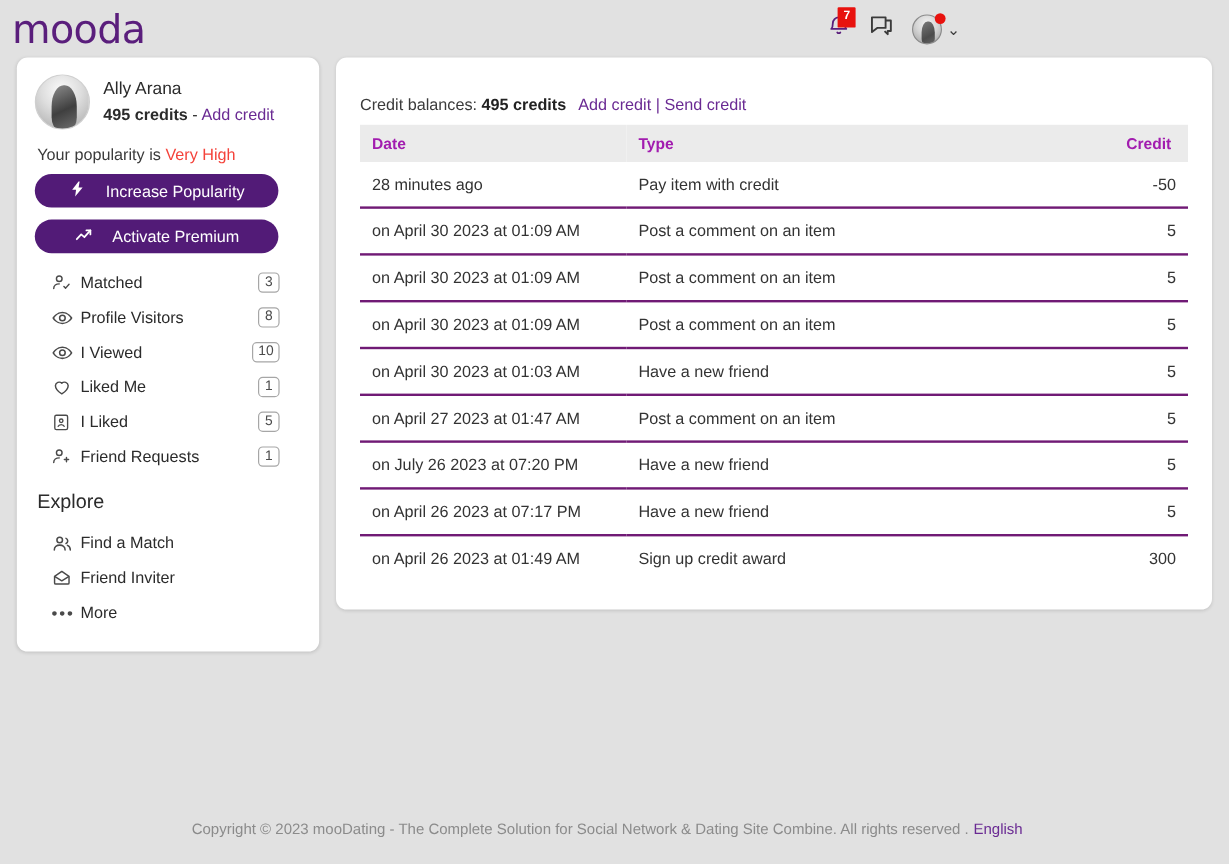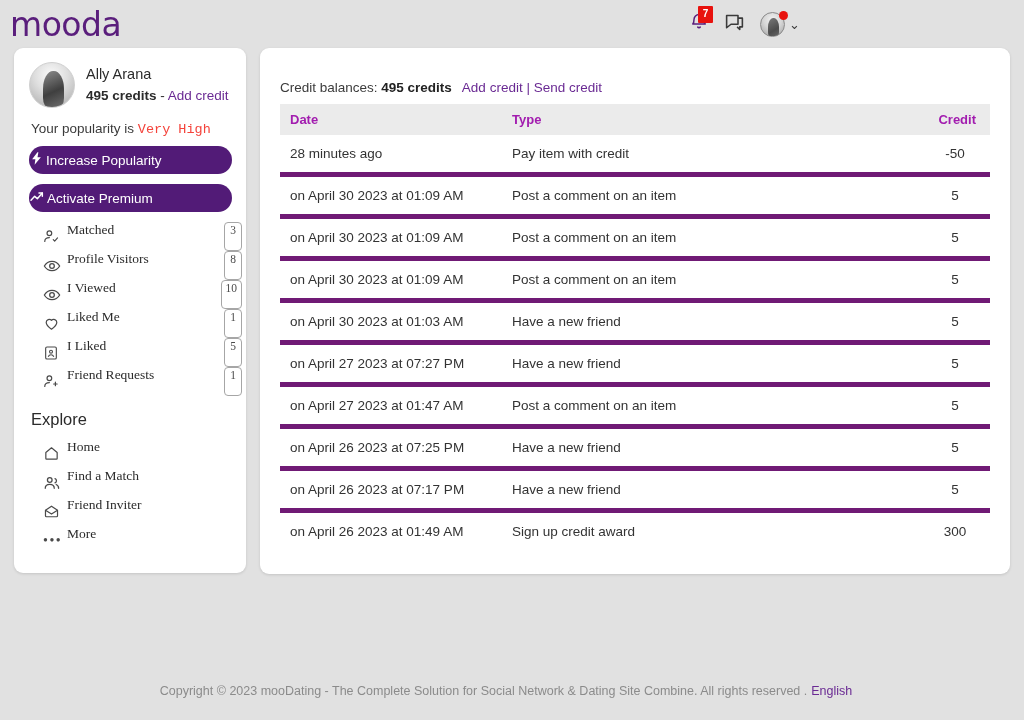--- a/index.html
+++ b/index.html
@@ -59,60 +59,59 @@
 
   
   .layout { display: flex; gap: 14px; padding: 0 14px; align-items: flex-start; }
 
   .card {
     background: #fff; border-radius: 9px;
     box-shadow: 0 1px 3px rgba(0,0,0,0.13);
   }
 
   
-  .sidebar { width: 232px; padding: 14px 4px 18px 15px; }
+  .sidebar { width: 252px; padding: 14px 33px 18px 15px; }
   .profile-row { display: flex; align-items: center; gap: 11px; }
   .avatar-lg {
     width: 46px; height: 46px; border-radius: 50%; flex: 0 0 46px;
     border: 1px solid #cfcfcf;
     background: radial-gradient(circle at 48% 28%, #fbfbfb 0%, #dedede 42%, #a8a8a8 100%);
     position: relative; overflow: hidden;
   }
   .avatar-lg::after {
     content: ""; position: absolute; left: 13px; top: 8px;
     width: 21px; height: 37px; border-radius: 48% 48% 28% 28%;
     background: linear-gradient(155deg,#8d8d8d 0%,#3f3f3f 55%,#6f6f6f 100%);
   }
   .uname { font-size: 14.5px; color: #2b2b2b; line-height: 19px; }
   .credline { font-size: 13.5px; color: #2b2b2b; line-height: 19px; margin-top: 2px; }
   .credline b { font-weight: 700; }
   .lnk { color: #6a2a93; text-decoration: none; }
   .poptext { font-size: 13.5px; color: #3b3b3b; margin: 13px 0 9px 2px; }
-  .pophigh { color: #f4433b; font-family: Liberation Mono, monospace; }
+  .pophigh { color: #f4433b; }
 
   .pbtn {
-    display: flex; align-items: center; gap: 2px;
+    display: flex; align-items: center; justify-content: center; gap: 16px;
     width: 203px; height: 28px; margin-bottom: 10px;
     background: #521b77; color: #fff;
     border: none; border-radius: 14px;
     font-size: 13.5px; font-family: inherit;
     cursor: pointer;
   }
   .pbtn svg { flex: 0 0 auto; }
 
   .sec-title {
     font-size: 16.5px; color: #2b2b2b;
     margin: 14px 0 10px 2px; font-weight: 400;
   }
   .navlist { display: flex; flex-direction: column; }
   .navitem {
-    display: flex; 
+    display: flex; align-items: center;
     height: 29px; padding-left: 14px;
     cursor: pointer;
-    font-family: Liberation Serif, serif;
   }
   .navicon {
     flex: 0 0 24px; display: flex; align-items: center;
     color: #4a4a4a;
   }
   .navlabel { font-size: 13.5px; color: #2b2b2b; flex: 1; }
   .navbadge {
     font-size: 11.5px; color: #4a4a4a;
     border: 1px solid #a6a6a6; border-radius: 4px;
     padding: 1px 4px 2px 4px; min-width: 18px; text-align: center;
@@ -133,26 +132,26 @@
   table { width: 100%; border-collapse: collapse; margin-top: 9px; }
   thead th {
     background: #ebebeb; color: #a21caf;
     font-size: 13px; font-weight: 700;
     padding: 8px 10px; text-align: left;
   }
   thead th.c-credit { text-align: right; padding-right: 14px; }
   tbody td {
     font-size: 13.5px; color: #333;
     padding: 11px 10px;
-    border-bottom: 5px solid #701a75;
+    border-bottom: 2px solid #701a75;
   }
   tbody tr:last-child td { border-bottom: none; }
   td.c-date { width: 222px; }
   td.c-type { width: auto; }
-  td.c-credit { width: 70px; text-align: center; }
+  td.c-credit { width: 70px; text-align: right; }
 
   
   .footer {
     position: absolute; left: 0; right: 12px; bottom: 22px;
     text-align: center;
     font-size: 12.5px; color: #8b8b8b;
   }
   .footer .lang { color: #6a2a93; text-decoration: none; margin-left: 4px; }
 </style>
 </head>
@@ -296,28 +295,20 @@
         </span>
         <span class="navlabel">Friend Requests</span>
         <span class="navbadge">1</span>
       </div>
     </nav>
 
     <div class="sec-title">Explore</div>
 
     <nav class="navlist">
 
-      <div class="navitem">
-        <span class="navicon">
-          <svg width="17" height="17" viewBox="0 0 24 24" fill="none" stroke="currentColor" stroke-width="1.7" stroke-linejoin="round">
-            <path d="M4 10.5L12 4l8 6.5V19a1 1 0 0 1-1 1H5a1 1 0 0 1-1-1v-8.5z"></path>
-          </svg>
-        </span>
-        <span class="navlabel">Home</span>
-      </div>
 
 
       <div class="navitem">
         <span class="navicon">
           <svg width="18" height="18" viewBox="0 0 24 24" fill="none" stroke="currentColor" stroke-width="1.7" stroke-linecap="round" stroke-linejoin="round">
             <circle cx="9" cy="8" r="3.1"></circle>
             <path d="M3 19c0-3.2 2.7-5.3 6-5.3s6 2.1 6 5.3"></path>
             <path d="M16 6.2a3 3 0 0 1 0 5.6"></path>
             <path d="M17.6 14c2 .8 3.2 2.5 3.2 5"></path>
           </svg>
@@ -378,31 +369,26 @@
           <td class="c-date">on April 30 2023 at 01:09 AM</td>
           <td class="c-type">Post a comment on an item</td>
           <td class="c-credit">5</td>
         </tr>
         <tr>
           <td class="c-date">on April 30 2023 at 01:03 AM</td>
           <td class="c-type">Have a new friend</td>
           <td class="c-credit">5</td>
         </tr>
         <tr>
-          <td class="c-date">on April 27 2023 at 07:27 PM</td>
-          <td class="c-type">Have a new friend</td>
-          <td class="c-credit">5</td>
-        </tr>
-        <tr>
           <td class="c-date">on April 27 2023 at 01:47 AM</td>
           <td class="c-type">Post a comment on an item</td>
           <td class="c-credit">5</td>
         </tr>
         <tr>
-          <td class="c-date">on April 26 2023 at 07:25 PM</td>
+          <td class="c-date">on July 26 2023 at 07:20 PM</td>
           <td class="c-type">Have a new friend</td>
           <td class="c-credit">5</td>
         </tr>
         <tr>
           <td class="c-date">on April 26 2023 at 07:17 PM</td>
           <td class="c-type">Have a new friend</td>
           <td class="c-credit">5</td>
         </tr>
         <tr>
           <td class="c-date">on April 26 2023 at 01:49 AM</td>

